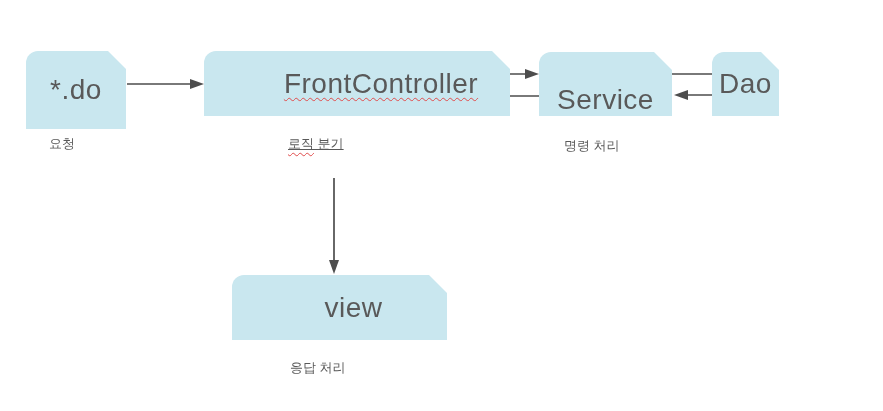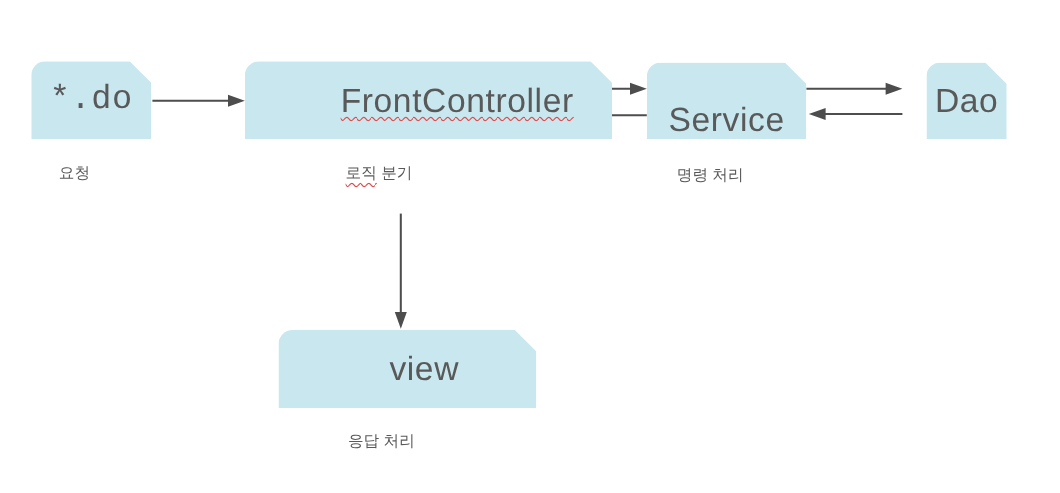--- a/index.html
+++ b/index.html
@@ -29,35 +29,35 @@
     clip-path: polygon(0 0, calc(100% - 18px) 0, 100% 18px, 100% 100%, 0 100%);
     display: flex;
     align-items: center;
     justify-content: center;
     color: #595959;
     font-size: 28px;
     font-weight: 300;
     letter-spacing: 0.5px;
     white-space: nowrap;
   }
-  .node-do      { left: 26px;  top: 51px;  width: 100px; height: 65px; font-family: Liberation Mono, monospace; }
+  .node-do      { left: 26px;  top: 51px;  width: 100px; height: 78px; }
   .node-fc      { left: 204px; top: 51px;  width: 258px; height: 65px; padding-left: 48px; }
   .node-service { left: 539px; top: 52px;  width: 133px; height: 64px; align-items: flex-end; }
-  .node-dao     { left: 772px; top: 52px;  width: 67px;  height: 64px; }
+  .node-dao     { left: 712px; top: 52px;  width: 67px;  height: 64px; }
   .node-view    { left: 232px; top: 275px; width: 187px; height: 65px; padding-left: 28px; }
   .caption {
     position: absolute;
     color: #595959;
     font-size: 13px;
     font-weight: 300;
     line-height: 24px;
     white-space: nowrap;
   }
   .caption-do      { left: 49px;  top: 132px; }
-  .caption-fc      { left: 288px; top: 132px; }
+  .caption-fc      { left: 288px; top: 132px; text-decoration: underline; }
   .caption-service { left: 564px; top: 134px; }
   .caption-dao     { left: 737px; top: 134px; }
   .caption-view    { left: 290px; top: 356px; }
   .squiggle {
     text-decoration-line: underline;
     text-decoration-style: wavy;
     text-decoration-color: #e04c4c;
     text-decoration-thickness: 1px;
     text-underline-offset: 4px;
   }

